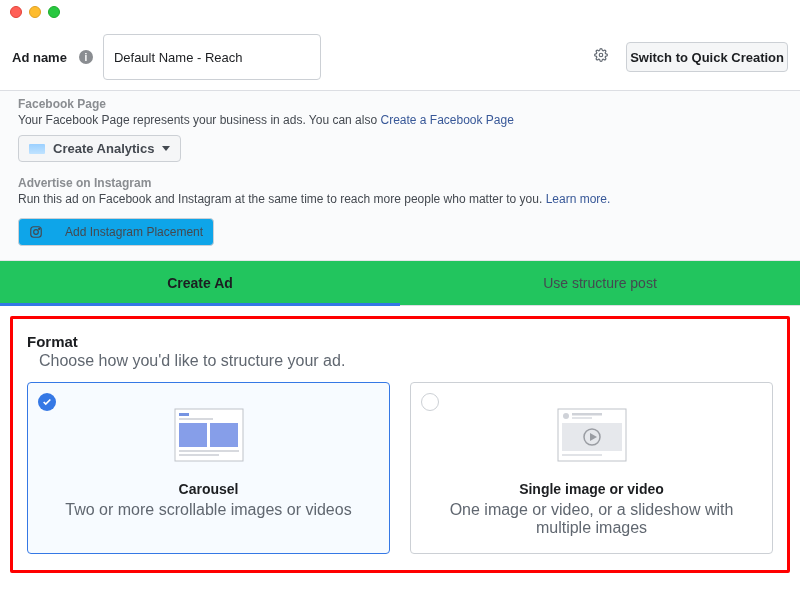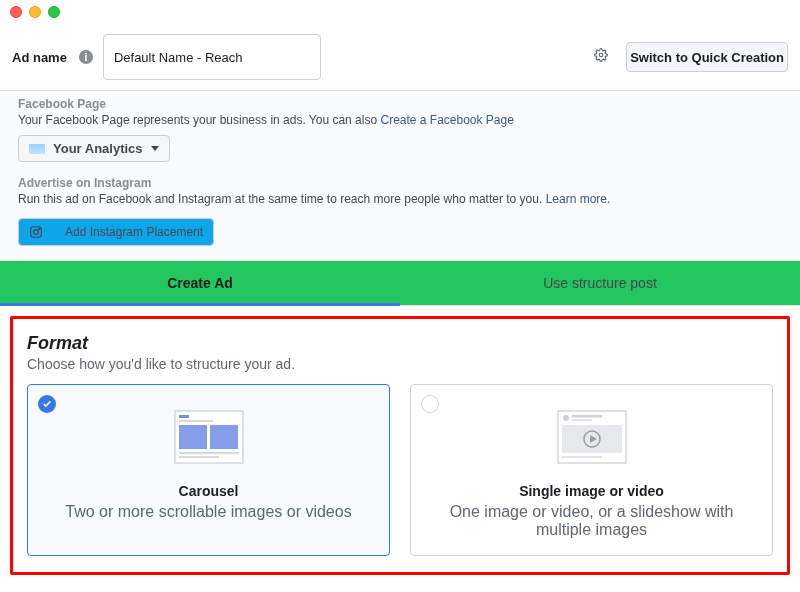--- a/index.html
+++ b/index.html
@@ -167,29 +167,28 @@
   }
 
   .format-area {
     margin: 10px;
     border: 3px solid #ff0000;
     border-radius: 2px;
     padding: 14px 14px 16px 14px;
     background: #fff;
   }
   .format-title {
-    font-size: 18px;
-    font-weight: 700;
-    color: #1c1e21;
-    font-style: italic;
+    font-size: 15px;
+    font-weight: 700;
+    color: #1c1e21;
   }
   .format-sub {
-    font-size: 14px;
+    font-size: 16px;
     color: #606770;
-    margin: 2px 0 12px 0;
+    margin: 2px 0 12px 12px;
   }
   .cards {
     display: flex;
     gap: 20px;
   }
   .card {
     flex: 1;
     border: 1px solid #ccd0d5;
     border-radius: 4px;
     padding: 14px 12px 16px 12px;
@@ -260,21 +259,21 @@
     <button class="switch-btn">Switch to Quick Creation</button>
   </div>
 
   <div class="panel">
     <div class="section-heading">Facebook Page</div>
     <div class="section-text">
       <span>Your Facebook Page represents your business in ads. You can also </span><span class="link">Create a Facebook Page</span>
     </div>
     <div class="page-selector">
       <span class="page-swatch"></span>
-      <span>Your Analytics</span>
+      <span>Create Analytics</span>
       <span class="caret-down"></span>
     </div>
 
     <div style="height:14px"></div>
 
     <div class="section-heading">Advertise on Instagram</div>
     <div class="section-text">
       <span>Run this ad on Facebook and Instagram at the same time to reach more people who matter to you. </span><span class="link">Learn more.</span>
     </div>
     <button class="instagram-btn">

